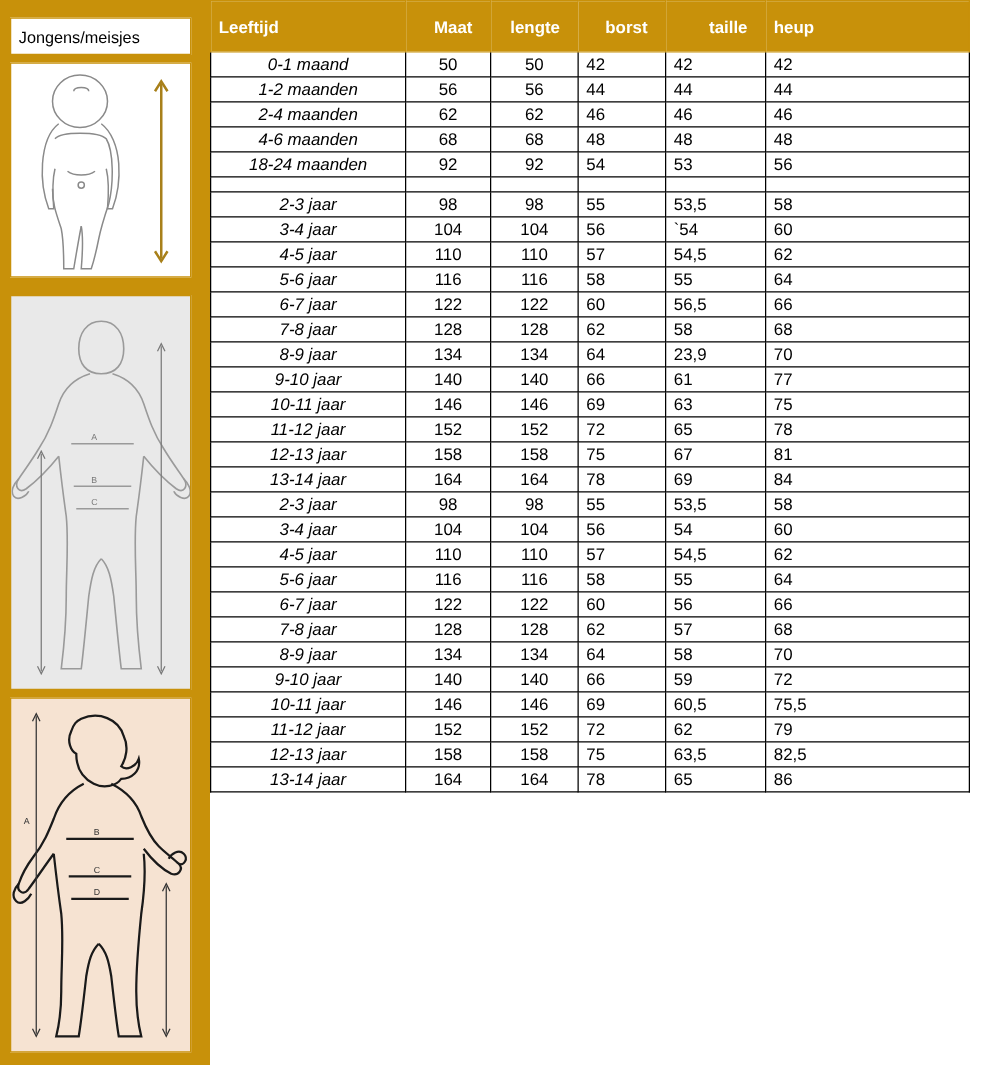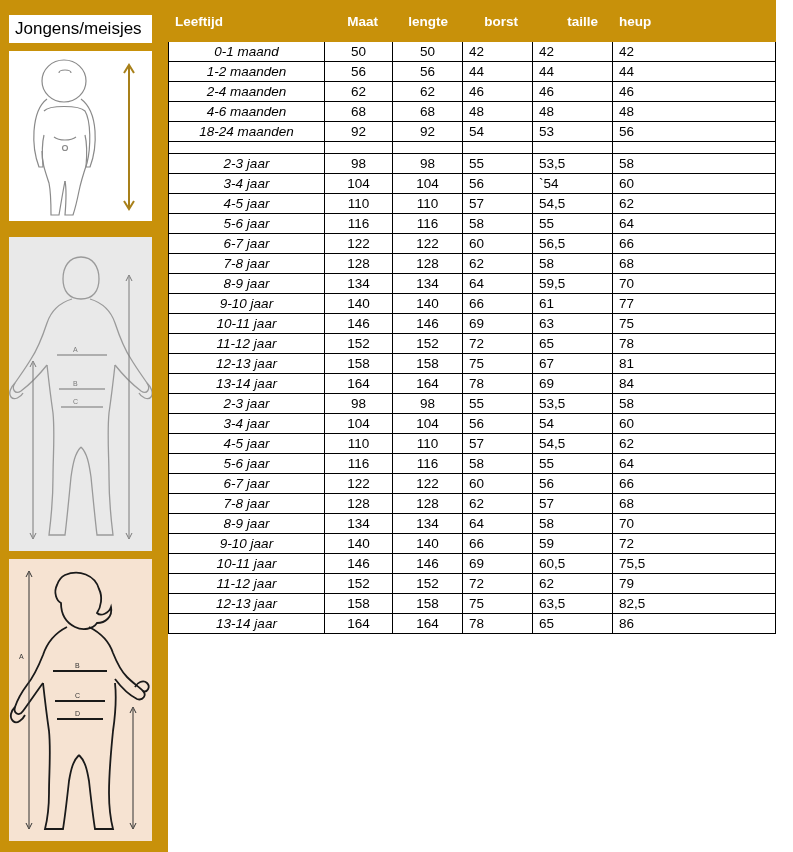--- a/index.html
+++ b/index.html
@@ -44,21 +44,21 @@
     left: 8px;
     top: 14px;
     width: 145px;
     height: 30px;
     background: #ffffff;
     display: flex;
     align-items: center;
     padding-left: 6px;
   }
   .fig-label-box span {
-    font-size: 17px;
+    font-size: 13px;
     color: #000;
   }
   .fig-baby {
     top: 50px;
     width: 145px;
     height: 172px;
     background: #ffffff;
   }
   .fig-boy {
     top: 236px;
@@ -347,21 +347,21 @@
             <td class="c-lengte">128</td>
             <td class="c-borst">62</td>
             <td class="c-taille">58</td>
             <td class="c-heup">68</td>
           </tr>
           <tr>
             <td class="c-leeftijd">8-9 jaar</td>
             <td class="c-maat">134</td>
             <td class="c-lengte">134</td>
             <td class="c-borst">64</td>
-            <td class="c-taille">59,5</td>
+            <td class="c-taille">23,9</td>
             <td class="c-heup">70</td>
           </tr>
           <tr>
             <td class="c-leeftijd">9-10 jaar</td>
             <td class="c-maat">140</td>
             <td class="c-lengte">140</td>
             <td class="c-borst">66</td>
             <td class="c-taille">61</td>
             <td class="c-heup">77</td>
           </tr>

